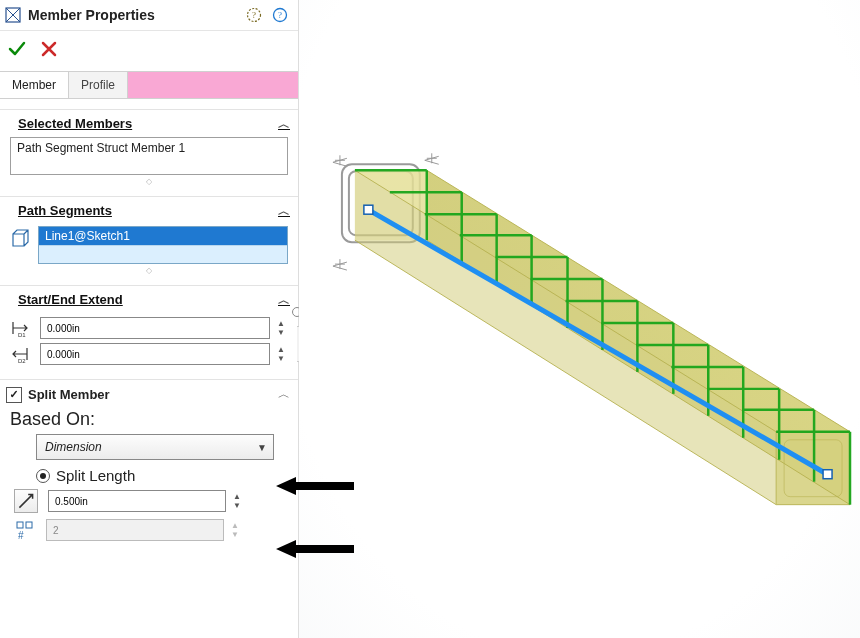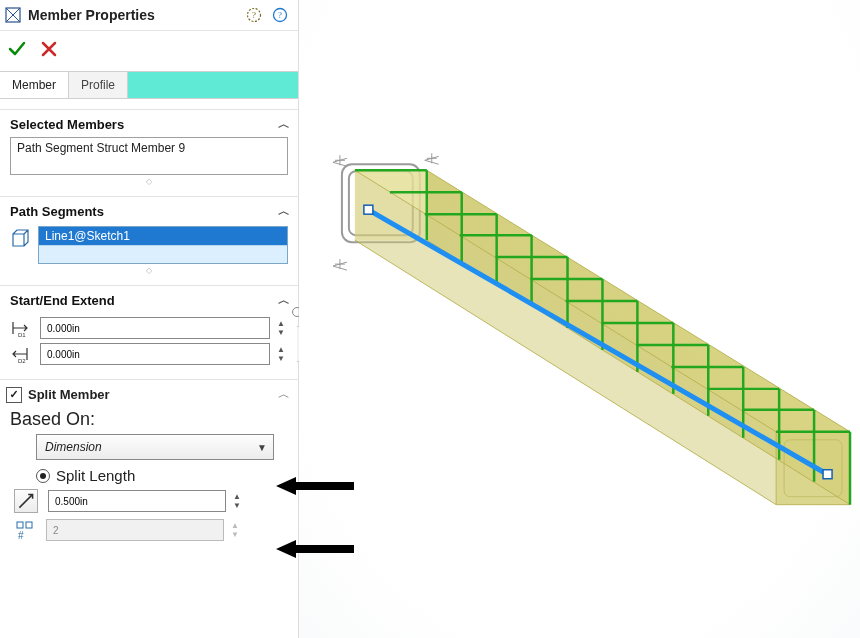--- a/index.html
+++ b/index.html
@@ -70,21 +70,21 @@
     font-weight: bold;
   }
   .ok-icon { color: #0a8a0a; }
   .cancel-icon { color: #cc2a2a; }
   
   .tabs {
     display: flex;
     border-top: 1px solid #d0d0d0;
     border-bottom: 1px solid #d0d0d0;
     height: 26px;
-    background: #5eead4;
+    background: #f9a8d4;
   }
   .tab {
     padding: 4px 12px;
     border-right: 1px solid #d0d0d0;
     background: #fff;
     line-height: 18px;
   }
   .tab.inactive {
     background: #f3f3f3;
     color: #444;
@@ -92,25 +92,25 @@
   
   .group {
     border-top: 1px solid #e3e3e3;
     padding: 2px 0 4px 0;
     position: relative;
     margin-top: 10px;
   }
   .group:first-of-type { margin-top: 12px; }
   .group-header {
     display: flex;
-    align-items: center;
-    padding: 4px 8px 2px 10px;
+    padding: 4px 8px 2px 18px;
     font-weight: bold;
     font-size: 13px;
     color: #111;
+    text-decoration: underline;
   }
   .group-header .chev {
     margin-left: auto;
     color: #555;
     font-size: 12px;
   }
   .group-body {
     padding: 2px 10px 2px 10px;
   }
   .listbox {
@@ -366,21 +366,21 @@
       <div class="tab inactive">Profile</div>
     </div>
 
     <div class="group">
       <div class="group-header">
         <span>Selected Members</span>
         <span class="chev">︿</span>
       </div>
       <div class="group-body">
         <div class="listbox">
-          <div>Path Segment Struct Member 9</div>
+          <div>Path Segment Struct Member 1</div>
         </div>
         <div class="tiny-diamond">◇</div>
       </div>
     </div>
 
     <div class="group" style="margin-top:4px;">
       <div class="group-header">
         <span>Path Segments</span>
         <span class="chev">︿</span>
       </div>

